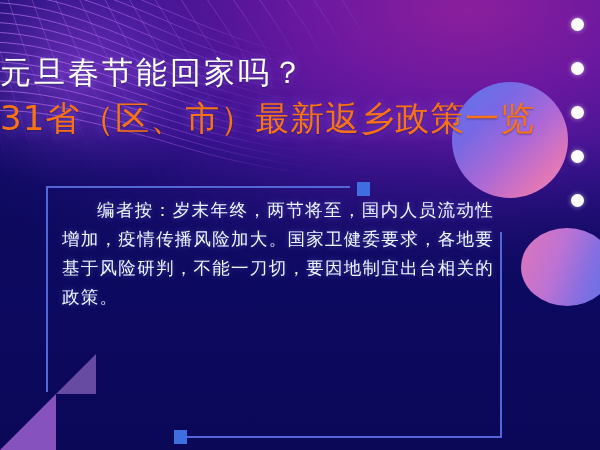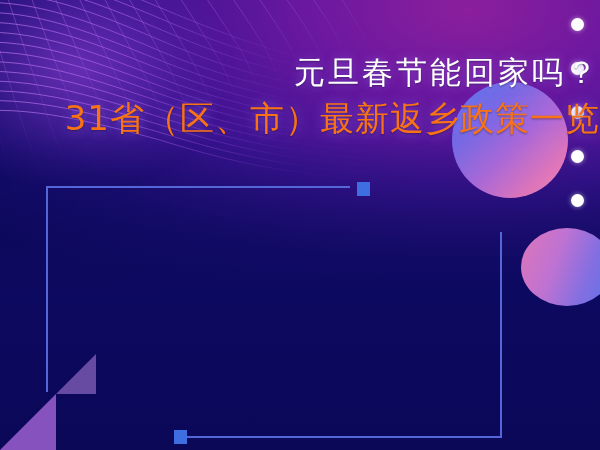--- a/index.html
+++ b/index.html
@@ -96,21 +96,21 @@
     border-left: 40px solid transparent;
     border-bottom: 40px solid #c08ae6;
     opacity: 0.6;
   }
 
   
   .title-block {
     position: absolute;
     left: 0; top: 50px;
     width: 600px;
-    text-align: right;
+    text-align: left;
   }
   .title-line1 {
     font-size: 31px;
     line-height: 44px;
     letter-spacing: 3px;
     color: #ffffff;
     font-weight: 400;
     text-shadow: 0 0 10px rgba(160,120,255,0.55), 0 1px 2px rgba(0,0,0,0.4);
     white-space: nowrap;
   }
@@ -247,15 +247,16 @@
   <div class="frame">
     <div class="frame-edge edge-top"></div>
     <div class="frame-edge edge-left"></div>
     <div class="frame-edge edge-right"></div>
     <div class="frame-edge edge-bot"></div>
     <div class="accent-sq-top"></div>
     <div class="accent-sq-bot"></div>
   </div>
 
   <div class="body-text">
+    <p>编者按：岁末年终，两节将至，国内人员流动性增加，疫情传播风险加大。国家卫健委要求，各地要基于风险研判，不能一刀切，要因地制宜出台相关的政策。</p>
   </div>
 
 </div>
 
 </body></html>

